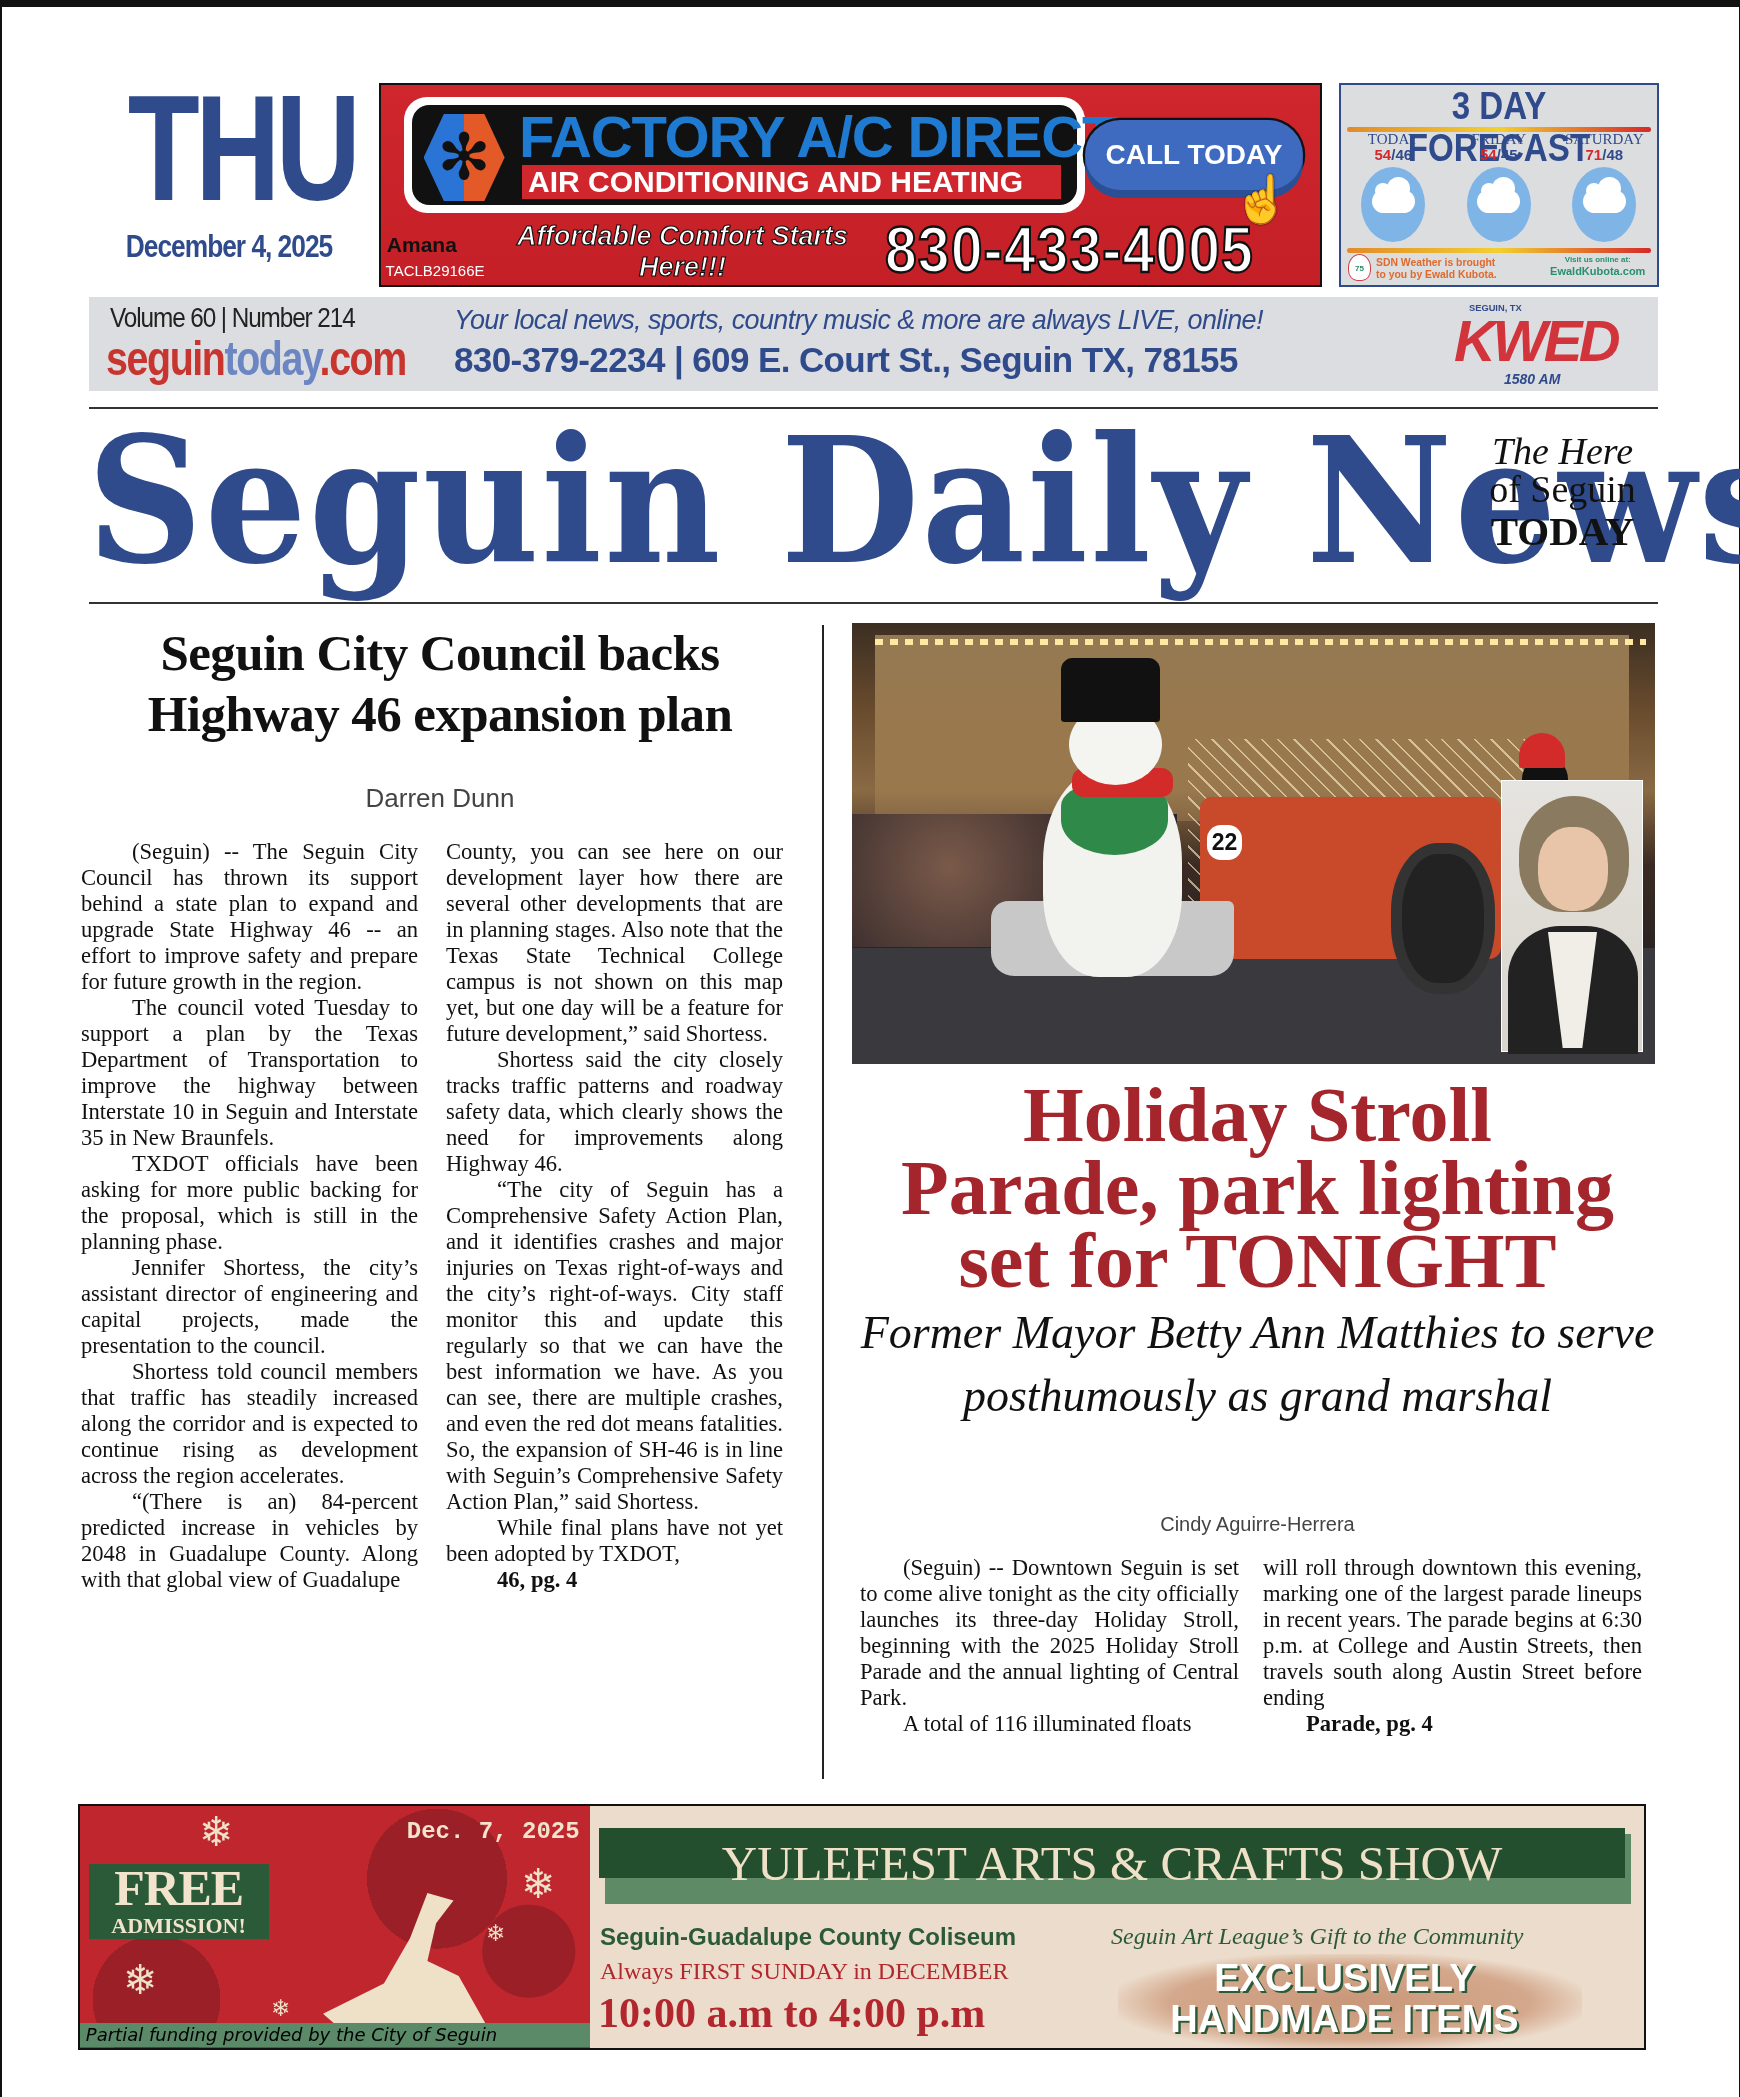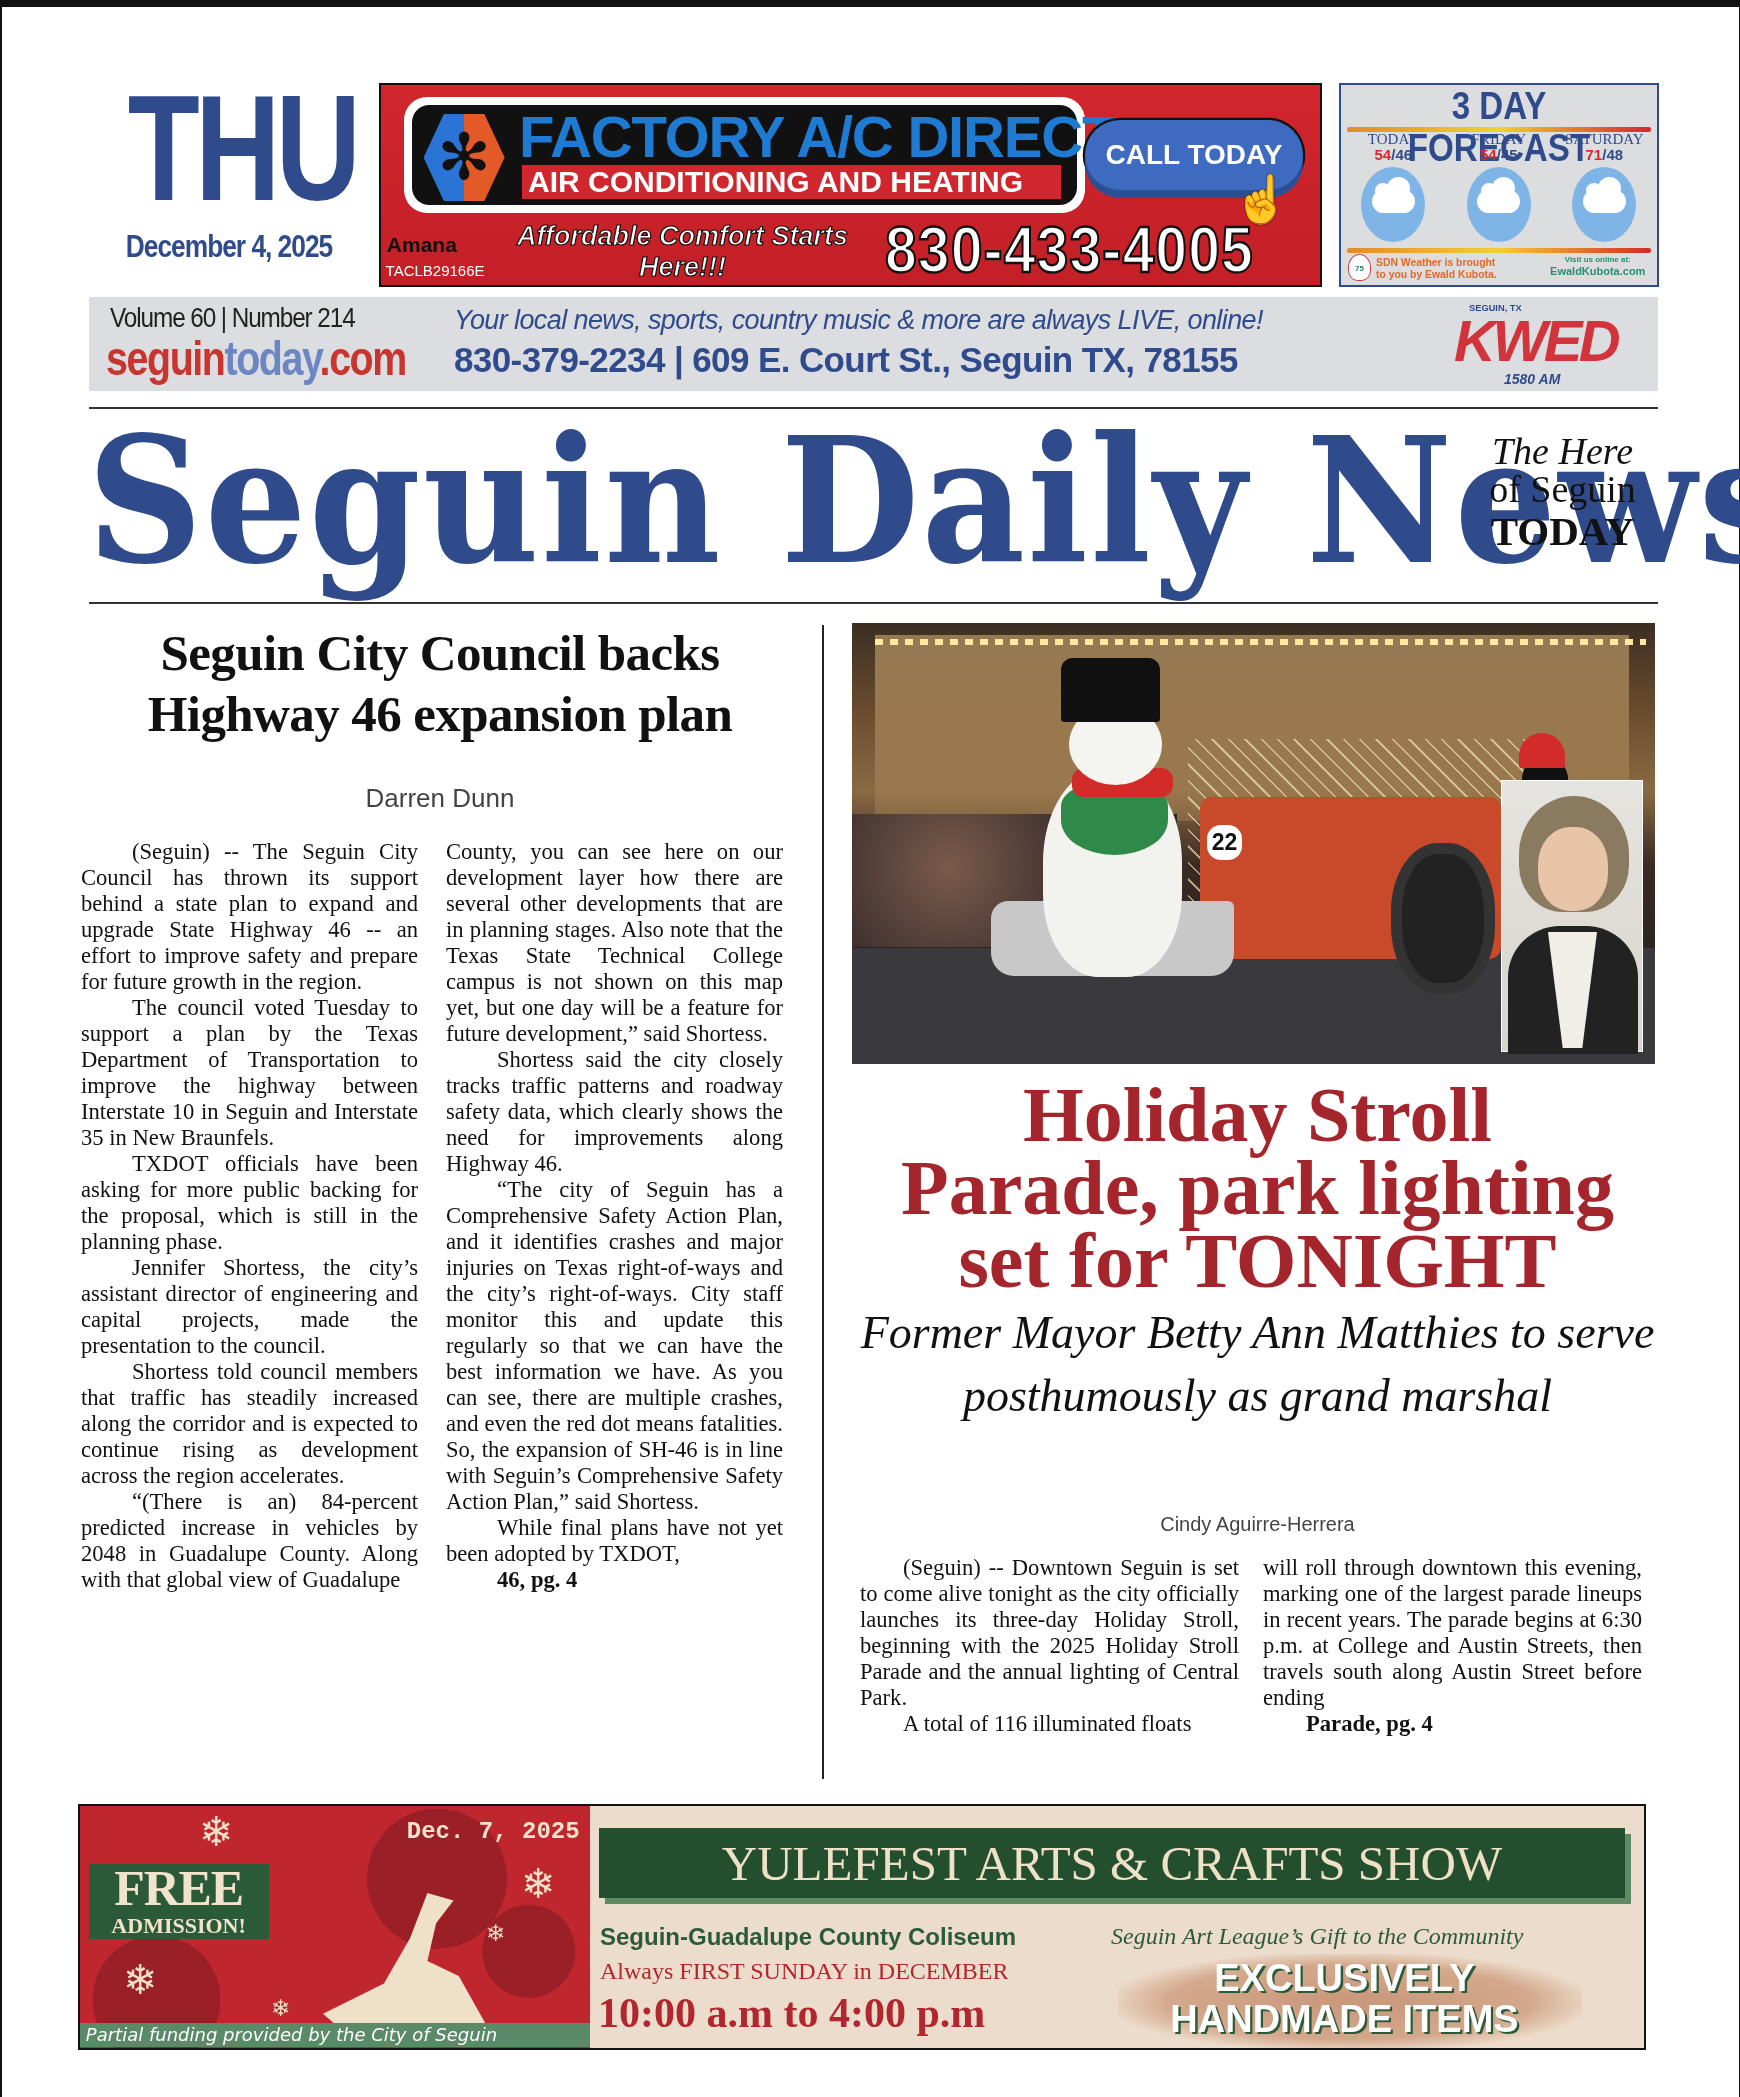--- a/index.html
+++ b/index.html
@@ -114,23 +114,23 @@
 
   
   .yule { left: 78px; top: 1804px; width: 1568px; height: 246px; border: 2.3px solid #111; overflow: hidden; background: #ecdccb; }
   .yule-left { position: absolute; left: 0; top: 0; width: 510px; height: 242px; background: radial-gradient(circle at 70% 30%, #9a1f26 0 70px, transparent 70px), radial-gradient(circle at 15% 80%, #9a1f26 0 64px, transparent 64px), radial-gradient(circle at 88% 60%, #9a1f26 0 46px, transparent 47px), #c0262d; }
   .yule-date { position: absolute; right: 10.4px; top: 11.6px; font-family: Liberation Mono, monospace; font-weight: 700; font-size: 24px; color: #f2e4cc; }
   .yule-free-box { position: absolute; left: 8.7px; top: 58px; width: 180px; height: 75px; background: #2a5a38; }
   .yule-free { position: absolute; left: 11.6px; top: 56px; width: 174px; text-align: center; font-family: "Liberation Serif", serif; font-weight: 700; font-size: 50px; line-height: 52px; color: #f2e4cc; letter-spacing: -1.2px; }
   .yule-adm { position: absolute; left: 11.6px; top: 108px; width: 174px; text-align: center; font-family: "Liberation Serif", serif; font-weight: 700; font-size: 22px; line-height: 23px; color: #f2e4cc; }
   .reindeer { position: absolute; left: 243px; top: 87px; width: 174px; height: 151px; background: #efe0c8; clip-path: polygon(60% 0, 75% 5%, 65% 20%, 60% 45%, 78% 55%, 100% 100%, 20% 100%, 0 80%, 35% 60%, 50% 30%); }
   .flake { position: absolute; font-size: 41px; color: #efe0c8; line-height: 1; }
-  .yule-fund { position: absolute; left: 0; top: 217px; width: 510px; height: 24px; background: #5a8a68; font-family: "DejaVu Sans", sans-serif; font-style: italic; font-size: 18px; line-height: 24px; color: #ffffff; padding-left: 5.8px; white-space: nowrap; }
+  .yule-fund { position: absolute; left: 0; top: 217px; width: 510px; height: 24px; background: #5a8a68; font-family: "DejaVu Sans", sans-serif; font-style: italic; font-size: 18px; line-height: 24px; color: #000000; padding-left: 5.8px; white-space: nowrap; }
   .yule-title-shadow { position: absolute; left: 525px; top: 28px; width: 1026px; height: 70px; background: #5e8a66; }
-  .yule-title { position: absolute; left: 519px; top: 22px; width: 1026px; height: 70px; background: #234f2e; text-align: center; font-family: "Liberation Serif", serif; font-size: 49px; line-height: 72px; color: #efe0c8; letter-spacing: 0px; white-space: nowrap; }
+  .yule-title { position: absolute; left: 519px; top: 22px; width: 1026px; height: 50px; background: #234f2e; text-align: center; font-family: "Liberation Serif", serif; font-size: 49px; line-height: 72px; color: #efe0c8; letter-spacing: 0px; white-space: nowrap; }
   .yule-venue { position: absolute; left: 520px; top: 117px; font-family: "Liberation Sans", sans-serif; font-weight: 700; font-size: 24px; color: #2b5a38; white-space: nowrap; }
   .yule-gift { position: absolute; left: 1031px; top: 117px; font-family: "Liberation Serif", serif; font-style: italic; font-size: 24px; color: #2b5a38; white-space: nowrap; }
   .yule-always { position: absolute; left: 520px; top: 152px; font-family: "Liberation Serif", serif; font-size: 24px; color: #b2272e; white-space: nowrap; }
   .yule-hours { position: absolute; left: 518px; top: 181px; font-family: "Liberation Serif", serif; font-weight: 700; font-size: 42px; line-height: 52px; color: #b2272e; white-space: nowrap; }
   .yule-brush { position: absolute; left: 1038px; top: 148px; width: 464px; height: 96px; background: radial-gradient(ellipse at center, #c9977a 0%, #d4a88c 55%, rgba(236,220,203,0) 75%); }
   .yule-excl { position: absolute; left: 1044px; top: 152px; width: 441px; text-align: center; font-family: "Liberation Sans", sans-serif; font-weight: 700; font-size: 38px; line-height: 41px; color: #fff; text-shadow: 2.3px 2.3px 0 #2b5a38; white-space: nowrap; }
 </style>
 </head>
 <body>
 

